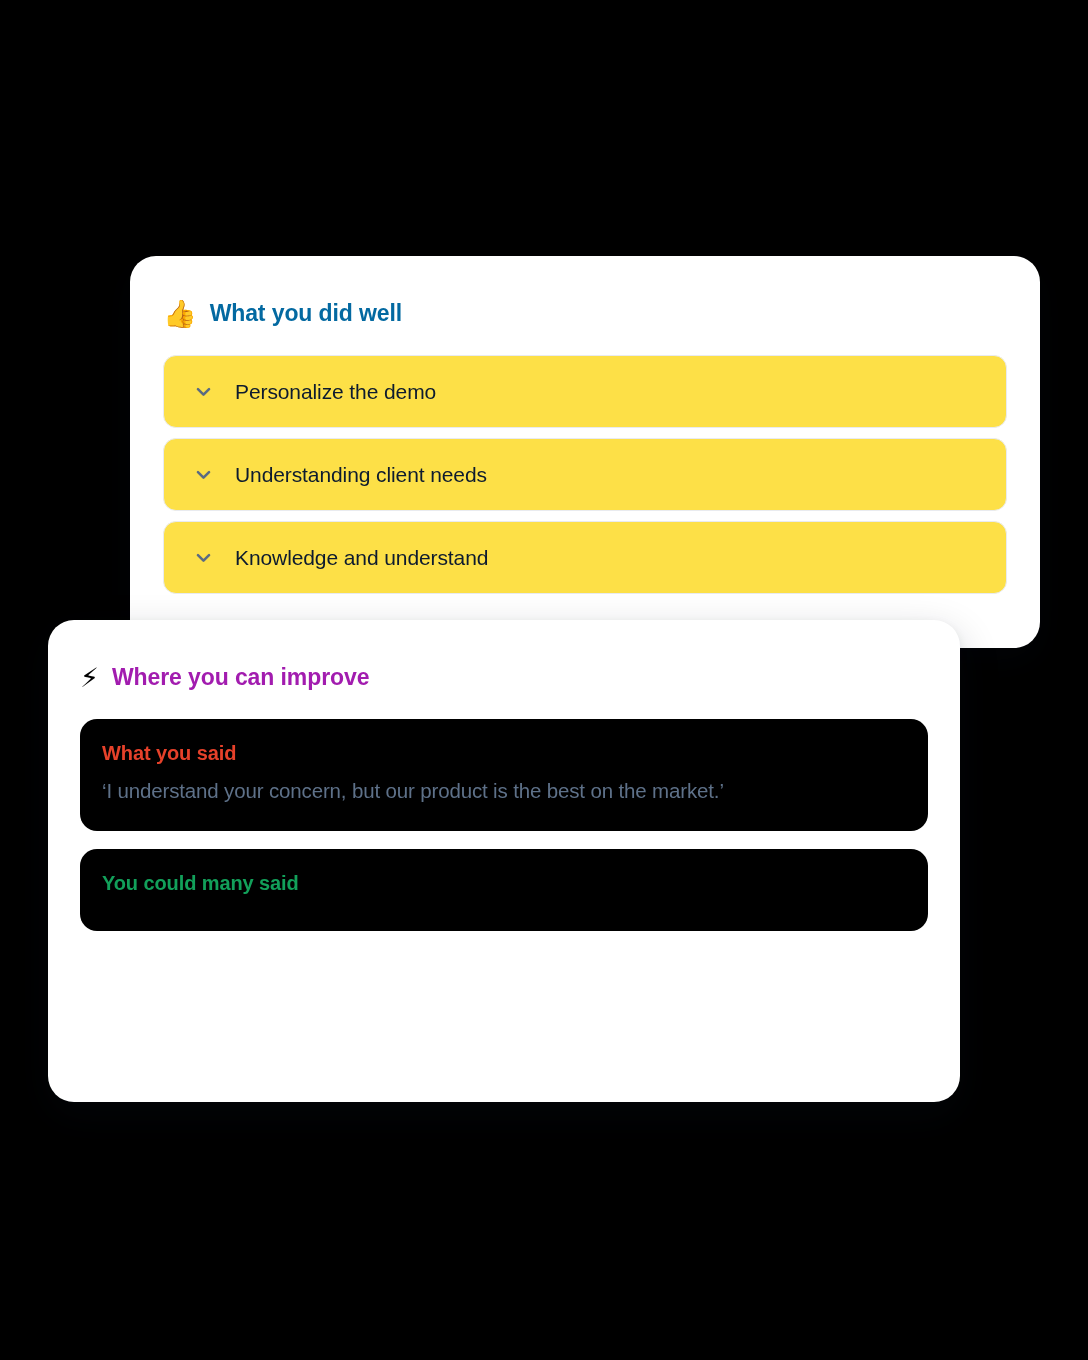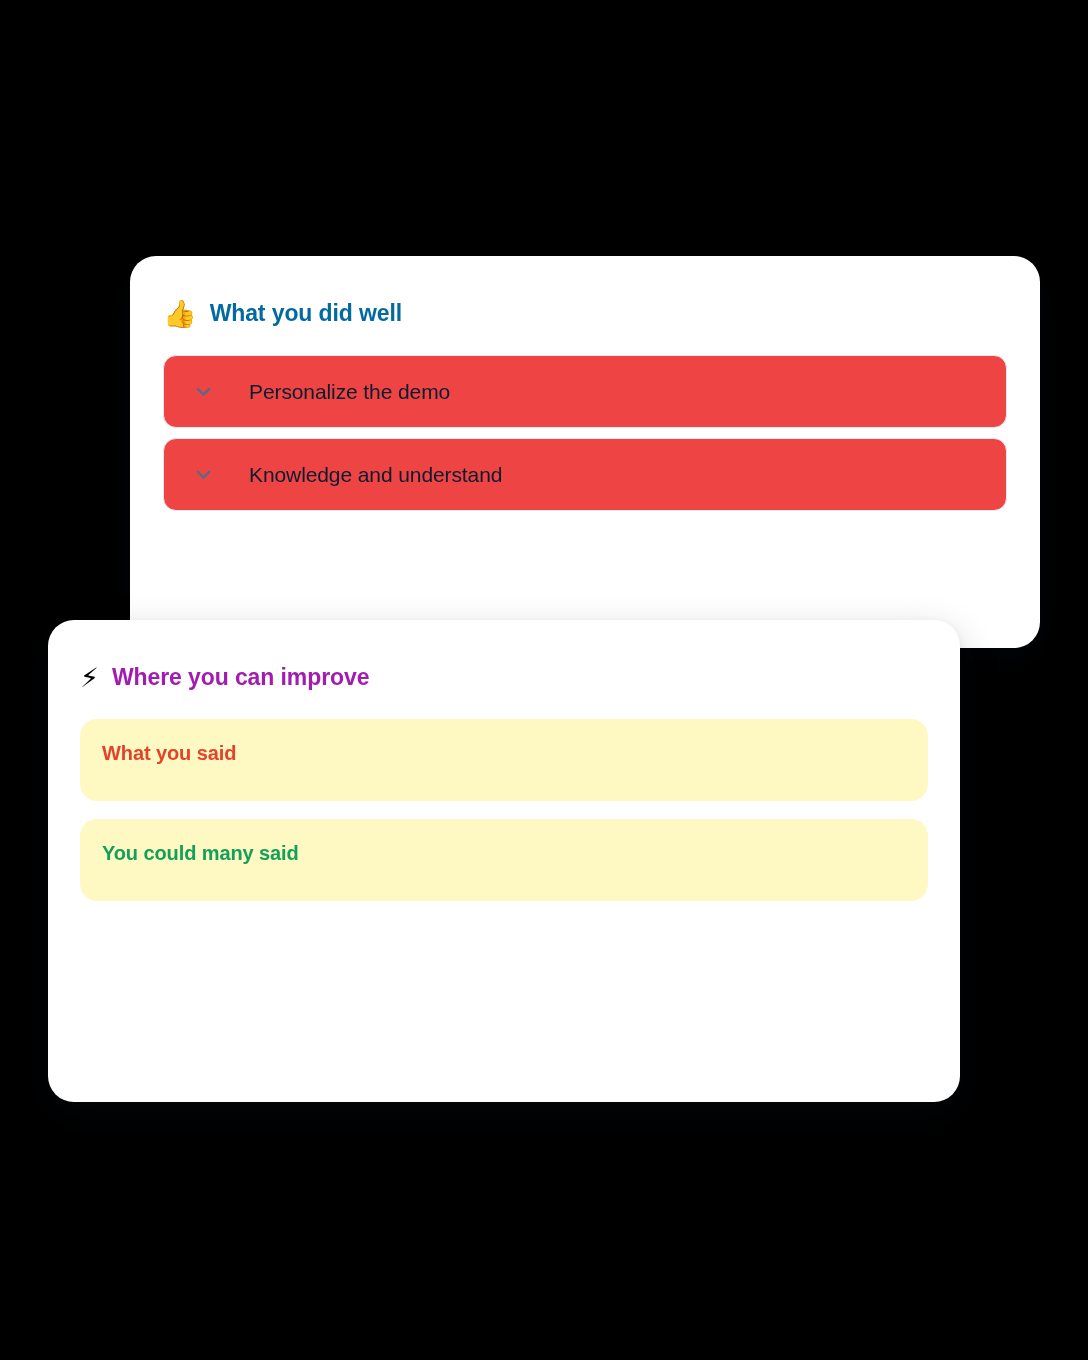--- a/index.html
+++ b/index.html
@@ -57,23 +57,23 @@
   }
   .head-title.green { color: #0369a1; }
   .head-title.red   { color: #a21caf; }
 
   
   .accordion { display: flex; flex-direction: column; gap: 10px; }
 
   .acc-row {
     display: flex;
     align-items: center;
-    gap: 36px;
+    gap: 22px;
     height: 73px;
-    background: #ef4444;
+    background: #fde047;
     border: 1.5px solid #e9ebef;
     border-radius: 13px;
     padding: 0 30px;
     cursor: pointer;
   }
 
   .chevron {
     flex: 0 0 auto;
     width: 19px;
     height: 19px;
@@ -95,21 +95,21 @@
     height: 482px;
     background: #ffffff;
     border-radius: 26px;
     box-shadow: 0 14px 40px rgba(15, 23, 42, 0.20),
                 0 3px 10px rgba(15, 23, 42, 0.07);
     padding: 44px 32px 0 32px;
     z-index: 2;
   }
 
   .panel {
-    background: #fef9c3;
+    background: #000000;
     border-radius: 17px;
     padding: 23px 22px 25px 22px;
   }
   .panel + .panel { margin-top: 18px; }
 
   .panel-title {
     font-size: 20px;
     font-weight: bold;
     letter-spacing: -0.1px;
     margin-bottom: 11px;
@@ -140,20 +140,28 @@
 
       <div class="acc-row">
         <span class="chevron">
           <svg viewBox="0 0 24 24" width="19" height="19" fill="none" stroke="#5a6b82" stroke-width="3.2" stroke-linecap="round" stroke-linejoin="round">
             <polyline points="5,9 12,16 19,9"></polyline>
           </svg>
         </span>
         <span class="acc-label">Personalize the demo</span>
       </div>
 
+      <div class="acc-row">
+        <span class="chevron">
+          <svg viewBox="0 0 24 24" width="19" height="19" fill="none" stroke="#5a6b82" stroke-width="3.2" stroke-linecap="round" stroke-linejoin="round">
+            <polyline points="5,9 12,16 19,9"></polyline>
+          </svg>
+        </span>
+        <span class="acc-label">Understanding client needs</span>
+      </div>
 
       <div class="acc-row">
         <span class="chevron">
           <svg viewBox="0 0 24 24" width="19" height="19" fill="none" stroke="#5a6b82" stroke-width="3.2" stroke-linecap="round" stroke-linejoin="round">
             <polyline points="5,9 12,16 19,9"></polyline>
           </svg>
         </span>
         <span class="acc-label">Knowledge and understand</span>
       </div>
 
@@ -162,20 +170,21 @@
 
   <section class="card-improve">
 
     <header class="section-head">
       <span class="head-emoji">⚡</span>
       <h2 class="head-title red">Where you can improve</h2>
     </header>
 
     <div class="panel">
       <h3 class="panel-title red">What you said</h3>
+      <p class="panel-body">‘I understand your concern, but our product is the best on the market.’</p>
     </div>
 
     <div class="panel">
       <h3 class="panel-title green">You could many said</h3>
     </div>
 
   </section>
 
 </div>
 

